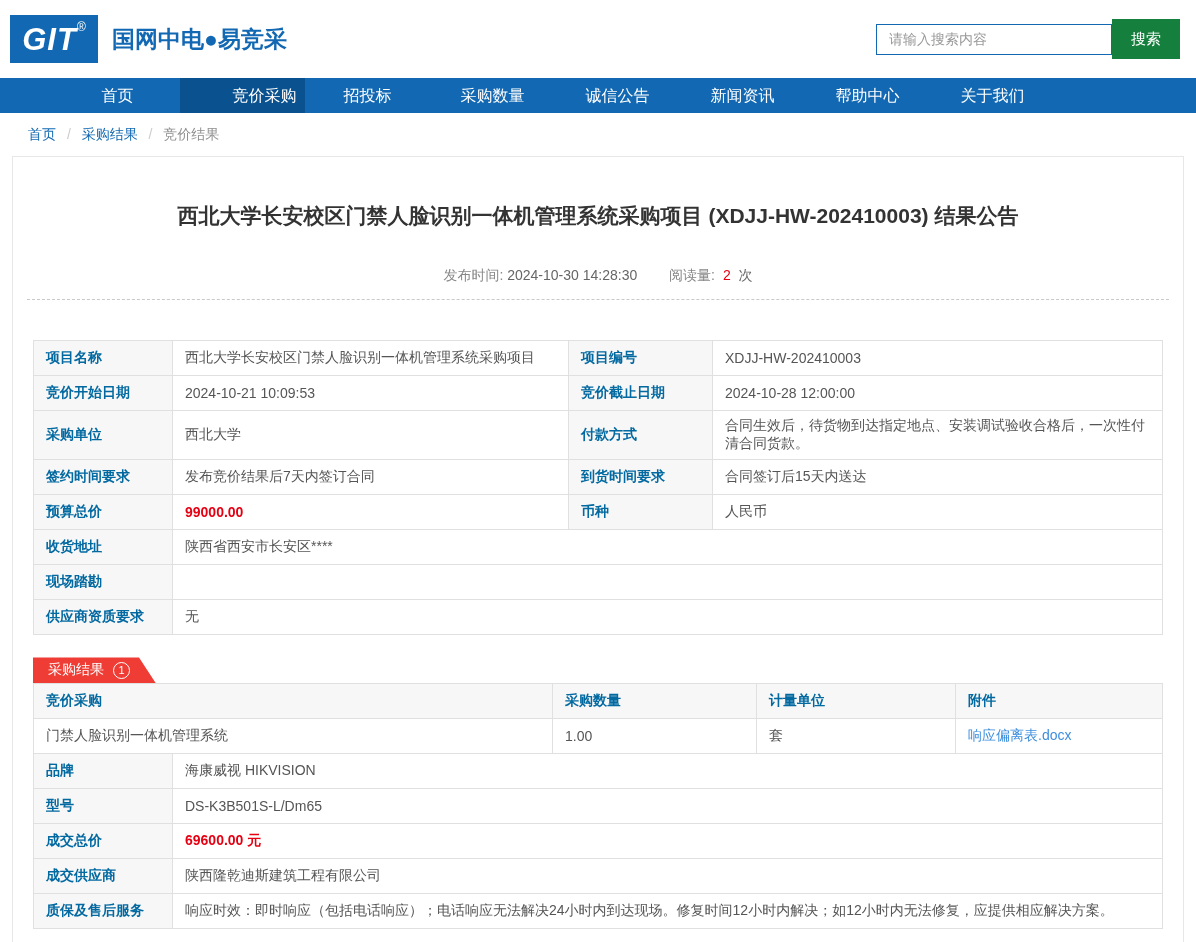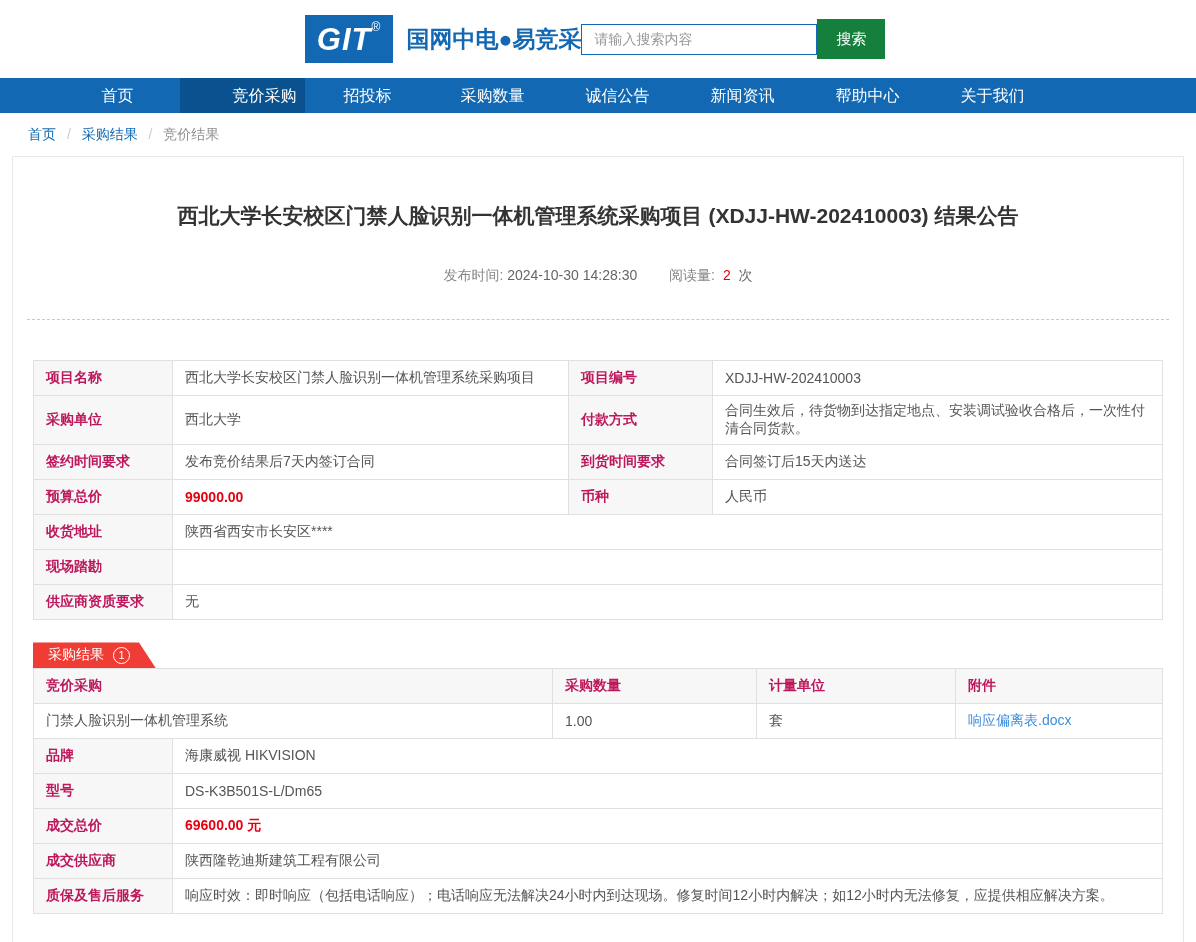--- a/index.html
+++ b/index.html
@@ -2,21 +2,21 @@
 <html><head>
 <meta charset="utf-8">
 <style>
   * { margin:0; padding:0; box-sizing:border-box; }
   body {
     width:1196px; height:942px; overflow:hidden;
     font-family:"Liberation Sans","DejaVu Sans",sans-serif;
     background:#ffffff; color:#333;
   }
   
-  .topbar { height:78px; display:flex; align-items:center; justify-content:center; padding:0 16px 0 10px; }
+  .topbar { height:78px; display:flex; align-items:center; justify-content:space-between; padding:0 16px 0 10px; }
   .brand { display:flex; align-items:center; }
   .logo-box { width:88px; height:48px; background:#1268b2; color:#fff; display:flex; justify-content:center; }
   .logo-git { font-style:italic; font-weight:bold; font-size:31px; line-height:50px; letter-spacing:1px; }
   .logo-reg { font-size:12px; margin-top:5px; }
   .site-name { color:#1268b2; font-size:23px; font-weight:bold; margin-left:14px; }
   .search { display:flex; align-items:center; }
   .search-input { width:236px; height:31px; border:1px solid #1268b2; padding:0 12px; font-size:14px; color:#333; outline:none; }
   .search-input::placeholder { color:#999; }
   .search-btn { width:68px; height:40px; background:#15803d; color:#fff; border:none; font-size:15px; cursor:pointer; }
   
@@ -24,29 +24,29 @@
   .nav-item { width:125px; line-height:35px; text-align:center; color:#fff; font-size:16px; text-decoration:none; display:block; }
   .nav-item.active { background:#0a5190;padding-left:44px; }
   
   .breadcrumb { padding:13px 0 12px 28px; font-size:14px; color:#999; }
   .breadcrumb a { color:#1268b2; text-decoration:none; cursor:pointer; }
   .breadcrumb .sep { color:#ccc; margin:0 7px; }
   .breadcrumb .current { color:#8f8f8f; }
   
   .card { margin:0 12px; border:1px solid #e7e7e7; background:#fff; padding:0 20px 30px; min-height:790px; }
   .title { text-align:center; font-size:21px; font-weight:bold; color:#333; margin:44px 30px 37px; line-height:1.4; }
-  .meta { text-align:center; font-size:14px; color:#888; margin-bottom:34px; }
+  .meta { text-align:center; font-size:14px; color:#888; margin-bottom:14px; }
   .meta-value { color:#666; }
   .meta-count { color:#e60012; margin:0 4px; }
   .meta .gap { margin-left:28px; }
   .dashed { border-top:1px dashed #c9c9c9; margin:0 -6px 40px; }
   
   table { border-collapse:collapse; width:100%; font-size:14px; table-layout:fixed; }
   td,th { border:1px solid #e0e0e0; padding:6px 12px; height:35px; color:#555; text-align:left; vertical-align:middle; word-break:break-all; }
-  .lbl, th { background:#f7f7f7; font-weight:bold; color:#be185d; }
+  .lbl, th { background:#f7f7f7; font-weight:bold; color:#0369a1; }
   .red { color:#e60012; font-weight:bold; }
   
   .badge { margin-top:22px; background:#ef3c34; color:#fff; display:inline-flex; align-items:center; gap:9px;
            font-size:14px; height:26px; padding:0 26px 0 15px;
            clip-path:polygon(0 0, calc(100% - 17px) 0, 100% 100%, 0 100%); }
   .badge-num { width:17px; height:17px; border:1px solid #fff; border-radius:50%; font-size:11px; line-height:15px; text-align:center; display:inline-block; flex:0 0 auto; }
   .attach-link { color:#3e8ede; text-decoration:none; cursor:pointer; }
   .detail-table { margin-top:-1px; }
 </style>
 </head>
@@ -106,20 +106,26 @@
         <col>
       </colgroup>
     <tbody>
         <tr>
       <td class="lbl">项目名称</td>
       <td>西北大学长安校区门禁人脸识别一体机管理系统采购项目</td>
       <td class="lbl">项目编号</td>
       <td>XDJJ-HW-202410003</td>
     </tr>
     <tr>
+      <td class="lbl">竞价开始日期</td>
+      <td>2024-10-21 10:09:53</td>
+      <td class="lbl">竞价截止日期</td>
+      <td>2024-10-28 12:00:00</td>
+    </tr>
+    <tr>
       <td class="lbl">采购单位</td>
       <td>西北大学</td>
       <td class="lbl">付款方式</td>
       <td>合同生效后，待货物到达指定地点、安装调试验收合格后，一次性付清合同货款。</td>
     </tr>
     <tr>
       <td class="lbl">签约时间要求</td>
       <td>发布竞价结果后7天内签订合同</td>
       <td class="lbl">到货时间要求</td>
       <td>合同签订后15天内送达</td>

